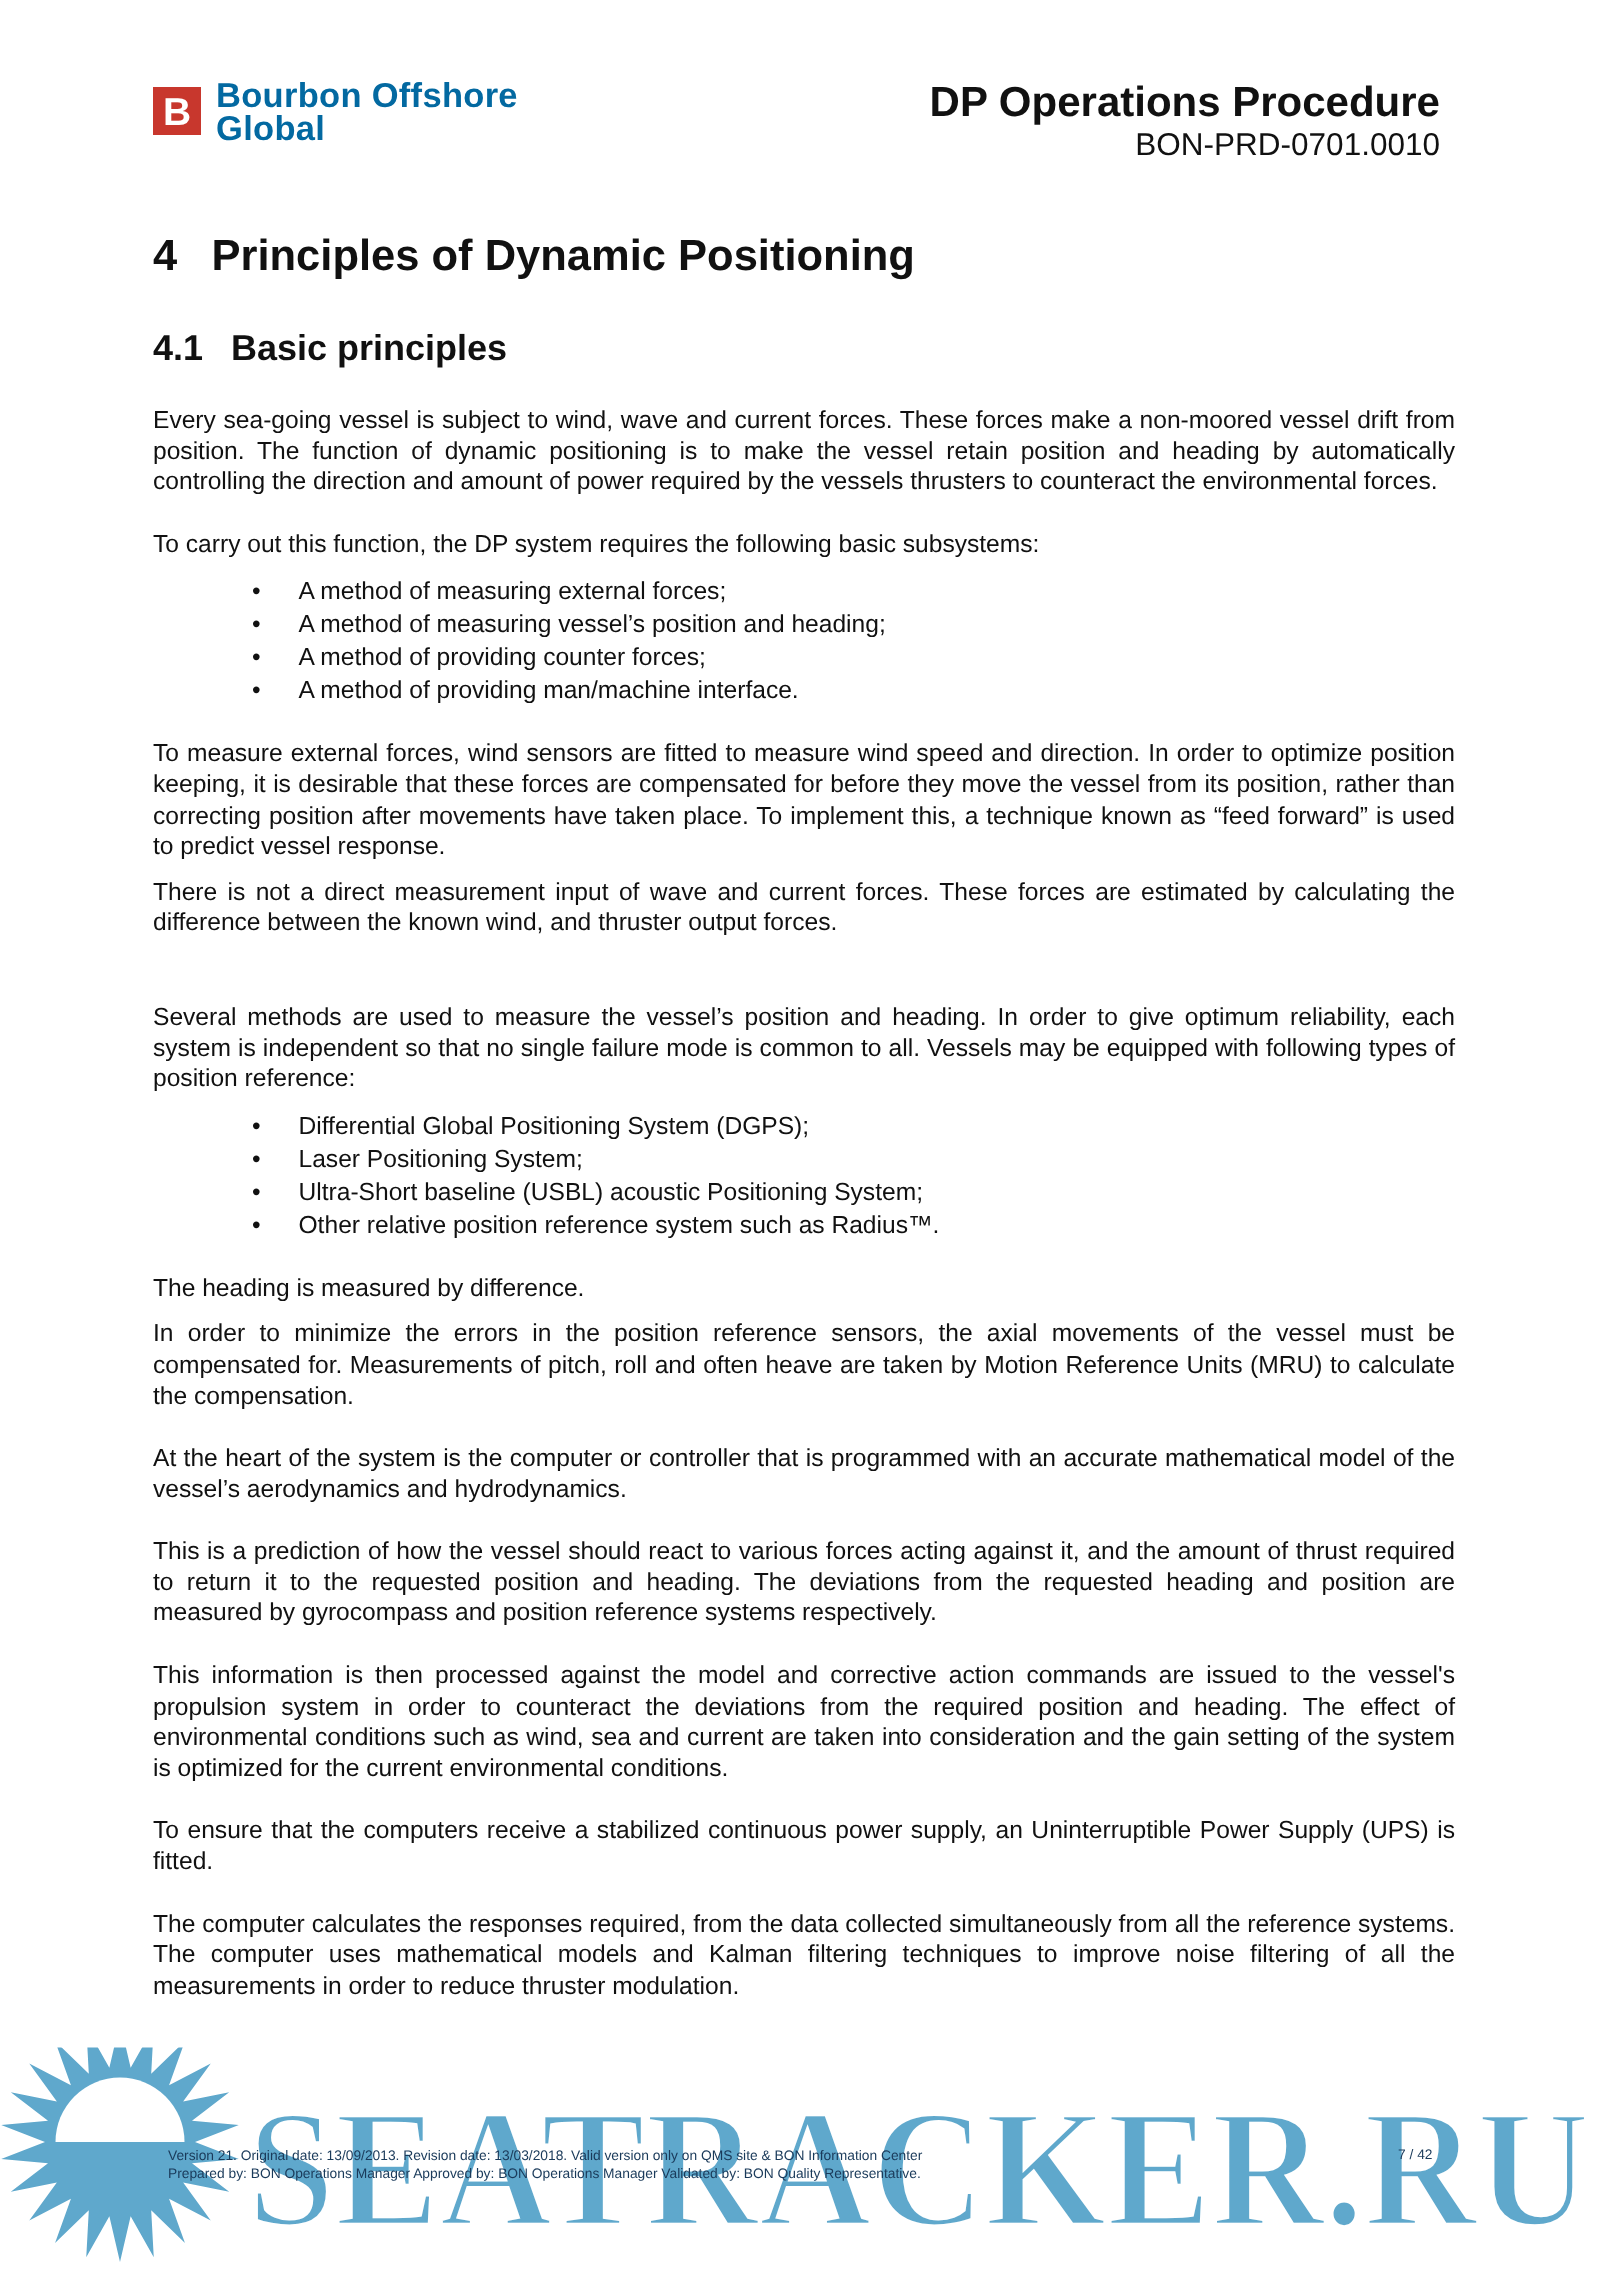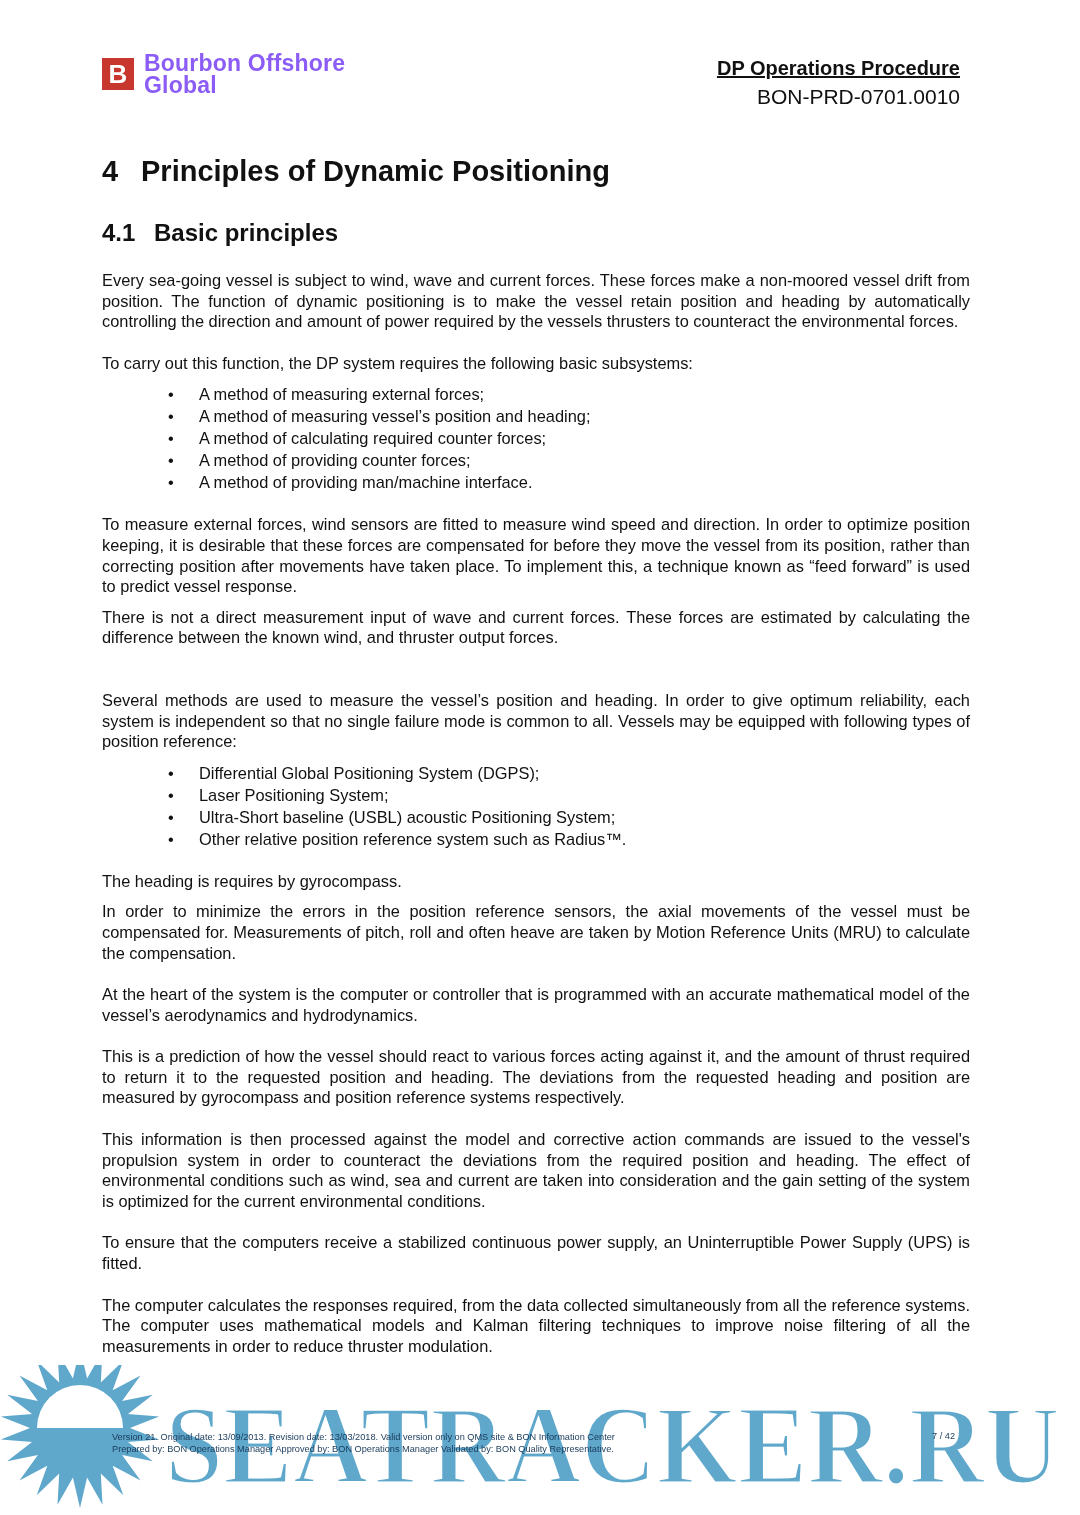--- a/index.html
+++ b/index.html
@@ -1,23 +1,23 @@
 <!DOCTYPE html>
 <html><head>
 <meta charset="utf-8">
 <style>
   html, body { margin: 0; padding: 0; background: #ffffff; }
   body { width: 1080px; height: 1515px; position: relative; overflow: hidden;
          font-family: "Liberation Sans", sans-serif; color: #111; }
   .logo { position: absolute; left: 102px; top: 52px; display: flex; align-items: center; }
   .logo-box { width: 32px; height: 32px; background: #c8372d; display: flex; align-items: center; justify-content: center; margin-right: 10px; }
   .logo-box span { color: #fff; font-weight: bold; font-size: 26px; line-height: 1; font-family: "Liberation Sans", sans-serif; }
-  .logo-text { color: #8b5cf6; font-size: 23px; font-weight: bold; line-height: 22px; letter-spacing: 0.2px; }
+  .logo-text { color: #0369a1; font-size: 23px; font-weight: bold; line-height: 22px; letter-spacing: 0.2px; }
   .header-right { position: absolute; right: 120px; top: 52px; text-align: right; }
-  .doc-title { font-size: 20px; font-weight: bold; line-height: 32px; text-decoration: underline; }
+  .doc-title { font-size: 28px; font-weight: bold; line-height: 32px; }
   .doc-id { font-size: 21px; line-height: 26px; }
   h1 { position: absolute; left: 102px; top: 155px; margin: 0; font-size: 29px; font-weight: bold; }
   h1 .num { display: inline-block; width: 39px; }
   h2 { position: absolute; left: 102px; top: 219px; margin: 0; font-size: 24px; font-weight: bold; }
   h2 .num { display: inline-block; width: 52px; }
   .body { position: absolute; left: 102px; top: 270px; width: 868px; font-size: 16.4px; line-height: 20.6px; }
   .body p { margin: 0; text-align: justify; }
   .body ul { margin: 0; padding: 0; list-style: none; }
   .body li { position: relative; padding-left: 97px; line-height: 22px; }
   .body li::before { content: "•"; position: absolute; left: 66px; }
@@ -49,34 +49,33 @@
 <h1><span class="num">4</span><span>Principles of Dynamic Positioning</span></h1>
 
 <h2><span class="num">4.1</span><span>Basic principles</span></h2>
 
 <div class="body">
   <p>Every sea-going vessel is subject to wind, wave and current forces. These forces make a non-moored vessel drift from position. The function of dynamic positioning is to make the vessel retain position and heading by automatically controlling the direction and amount of power required by the vessels thrusters to counteract the environmental forces.</p>
   <p class="sp-l">To carry out this function, the DP system requires the following basic subsystems:</p>
   <ul class="sp-m">
     <li>A method of measuring external forces;</li>
     <li>A method of measuring vessel’s position and heading;</li>
-    <li>A method of calculating required counter forces;</li>
     <li>A method of providing counter forces;</li>
     <li>A method of providing man/machine interface.</li>
   </ul>
   <p class="sp-l">To measure external forces, wind sensors are fitted to measure wind speed and direction. In order to optimize position keeping, it is desirable that these forces are compensated for before they move the vessel from its position, rather than correcting position after movements have taken place. To implement this, a technique known as “feed forward” is used to predict vessel response.</p>
   <p class="sp-m">There is not a direct measurement input of wave and current forces. These forces are estimated by calculating the difference between the known wind, and thruster output forces.</p>
   <p class="sp-xl">Several methods are used to measure the vessel’s position and heading. In order to give optimum reliability, each system is independent so that no single failure mode is common to all. Vessels may be equipped with following types of position reference:</p>
   <ul class="sp-m">
     <li>Differential Global Positioning System (DGPS);</li>
     <li>Laser Positioning System;</li>
     <li>Ultra-Short baseline (USBL) acoustic Positioning System;</li>
     <li>Other relative position reference system such as Radius™.</li>
   </ul>
-  <p class="sp-l">The heading is requires by gyrocompass.</p>
+  <p class="sp-l">The heading is measured by difference.</p>
   <p class="sp-m">In order to minimize the errors in the position reference sensors, the axial movements of the vessel must be compensated for. Measurements of pitch, roll and often heave are taken by Motion Reference Units (MRU) to calculate the compensation.</p>
   <p class="sp-l">At the heart of the system is the computer or controller that is programmed with an accurate mathematical model of the vessel’s aerodynamics and hydrodynamics.</p>
   <p class="sp-l">This is a prediction of how the vessel should react to various forces acting against it, and the amount of thrust required to return it to the requested position and heading. The deviations from the requested heading and position are measured by gyrocompass and position reference systems respectively.</p>
   <p class="sp-l">This information is then processed against the model and corrective action commands are issued to the vessel's propulsion system in order to counteract the deviations from the required position and heading. The effect of environmental conditions such as wind, sea and current are taken into consideration and the gain setting of the system is optimized for the current environmental conditions.</p>
   <p class="sp-l">To ensure that the computers receive a stabilized continuous power supply, an Uninterruptible Power Supply (UPS) is fitted.</p>
   <p class="sp-l">The computer calculates the responses required, from the data collected simultaneously from all the reference systems. The computer uses mathematical models and Kalman filtering techniques to improve noise filtering of all the measurements in order to reduce thruster modulation.</p>
 </div>
 
 <svg class="watermark" viewBox="0 0 1080 150">
   <g>

